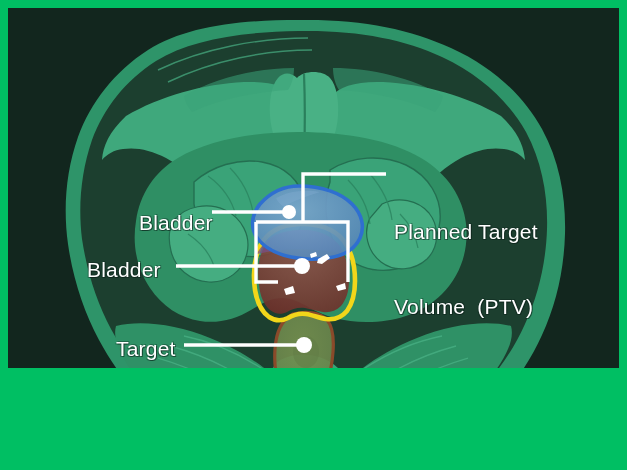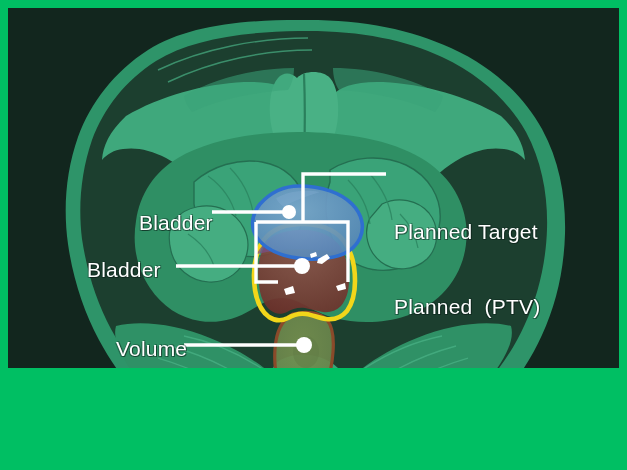--- a/index.html
+++ b/index.html
@@ -339,23 +339,23 @@
           <circle cx="281" cy="204" r="7"></circle>
           <circle cx="294" cy="258" r="8"></circle>
           <circle cx="296" cy="337" r="8"></circle>
         </g>
 
       </g>
     </svg>
 
     <div class="callout-label" id="label-ptv">
       <div>Planned Target</div>
-      <div>Planned  (PTV)</div>
+      <div>Volume  (PTV)</div>
     </div>
 
     <div class="callout-label" id="label-bladder">Bladder</div>
 
     <div class="callout-label" id="label-prostate">Bladder</div>
 
-    <div class="callout-label" id="label-bowel">Volume</div>
+    <div class="callout-label" id="label-bowel">Target</div>
 
   </div>
 </div>
 
 </body></html>

